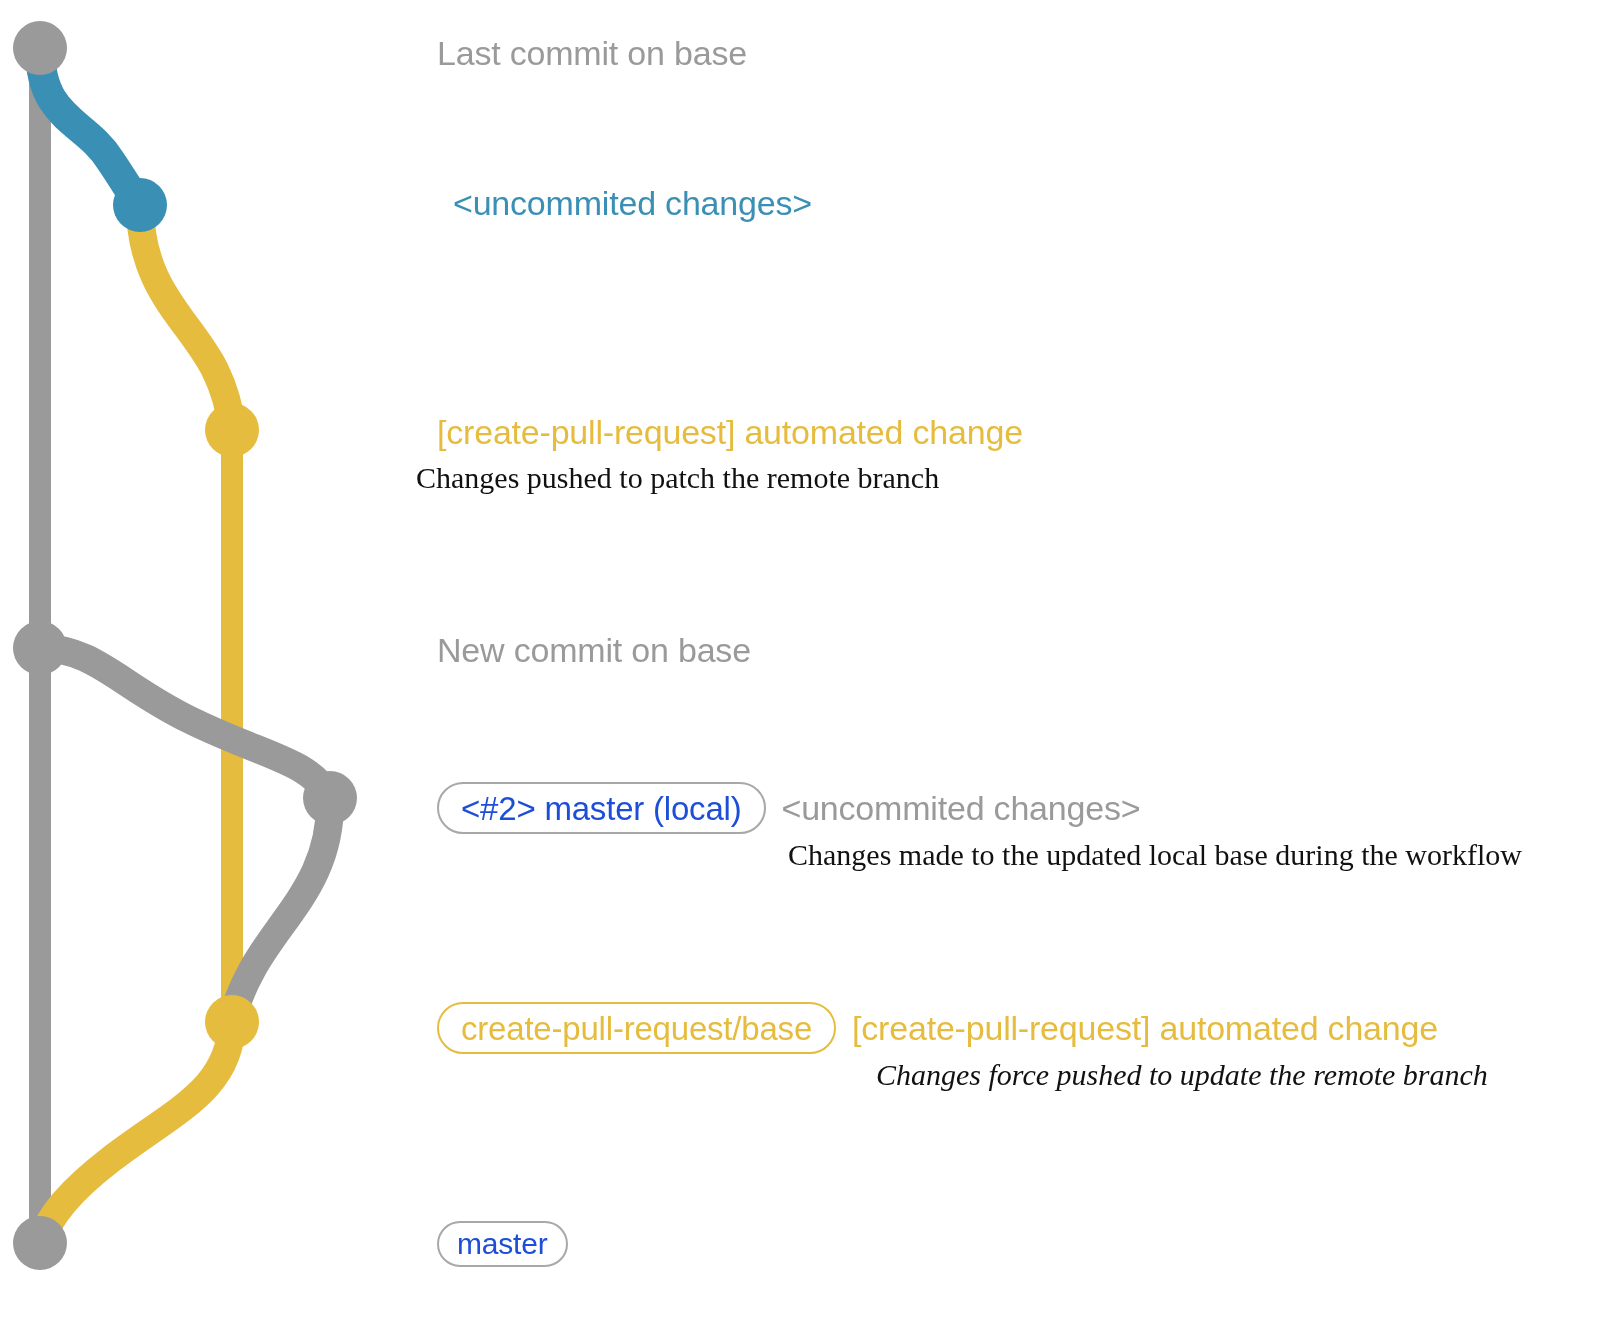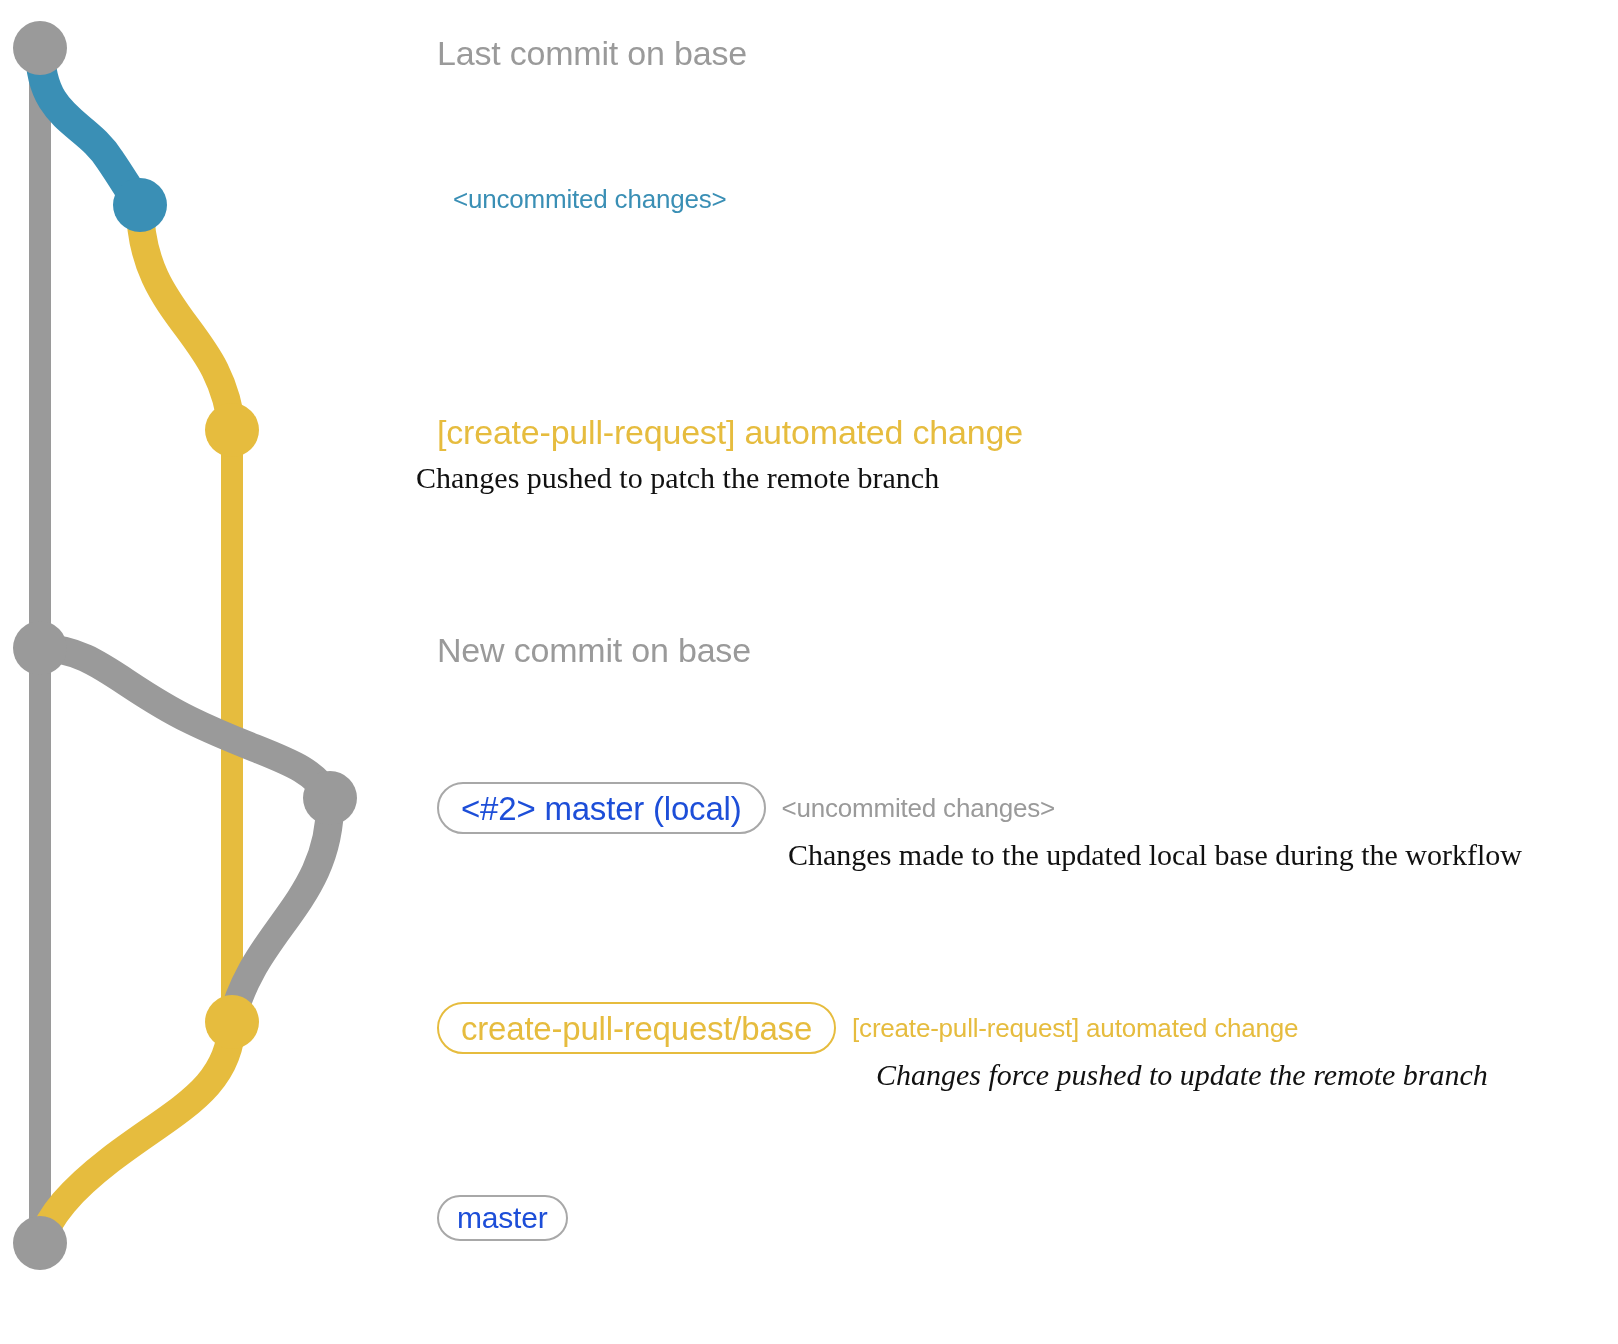--- a/index.html
+++ b/index.html
@@ -81,21 +81,21 @@
   .pill.small {
     height: 46px;
     border-radius: 23px;
     font-size: 30px;
     padding: 0 18px;
   }
 
   .msg {
     margin-left: 16px;
     font-family: "Liberation Sans", sans-serif;
-    font-size: 26px;
+    font-size: 34px;
     font-weight: 400;
     letter-spacing: -0.2px;
     line-height: 1;
   }
   .msg.blue   { color: #3a8fb5; }
   .msg.gray   { color: #9a9a9a; }
   .msg.yellow { color: #e6bc3e; }
 
   
   .caption {
@@ -166,19 +166,19 @@
   <div class="caption" style="left:788px; top:840px;">Changes made to the updated local base during the workflow</div>
 
   <div class="row" style="top:1002px;">
     <div class="taggedline">
       <span class="pill yellow">create-pull-request/base</span>
       <span class="msg yellow">[create-pull-request] automated change</span>
     </div>
   </div>
   <div class="caption" style="left:876px; top:1060px;font-style:italic;">Changes force pushed to update the remote branch</div>
 
-  <div class="row" style="top:1195px;text-align:right;">
+  <div class="row" style="top:1221px;text-align:right;">
     <div class="taggedline">
       <span class="pill gray small">master</span>
     </div>
   </div>
 
 </div>
 
 </body></html>

